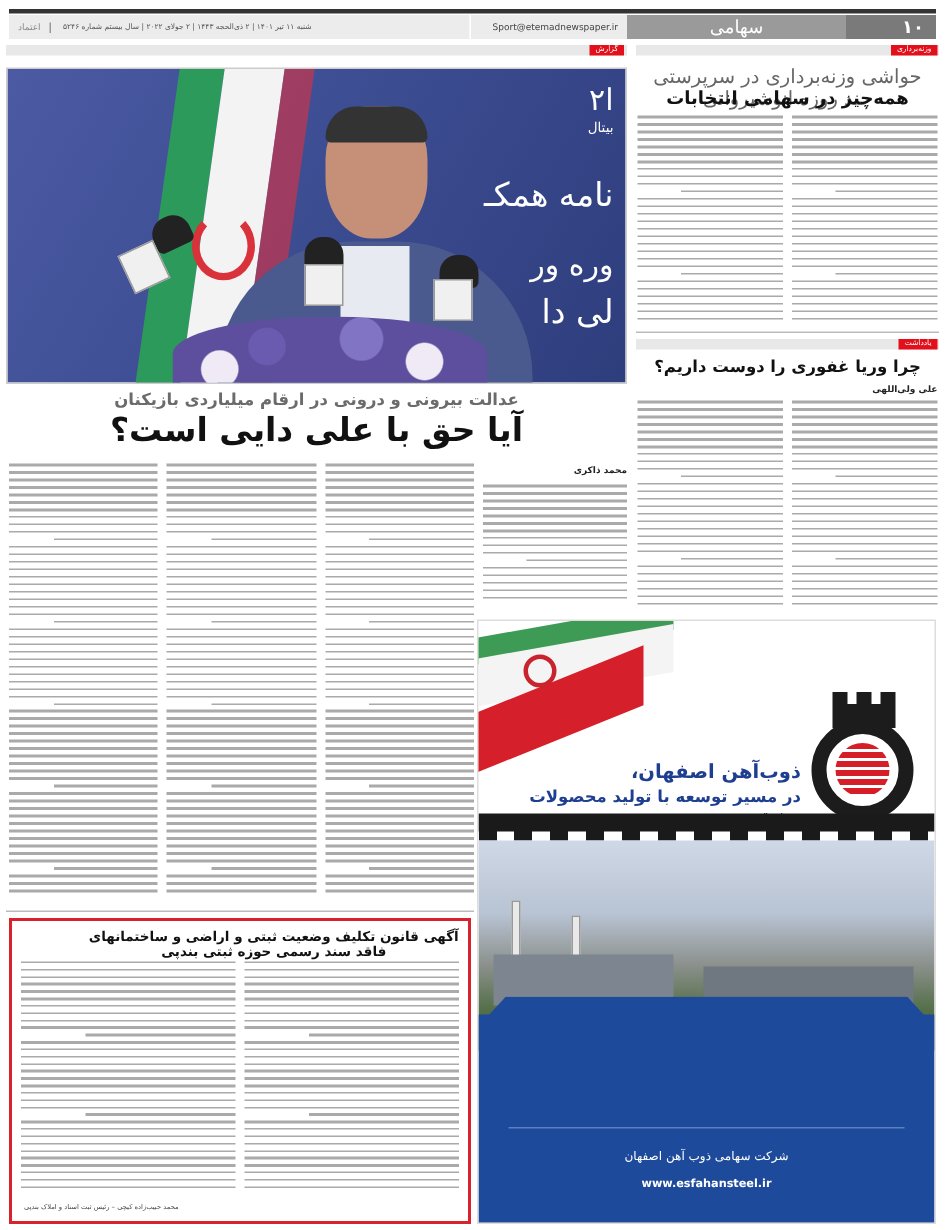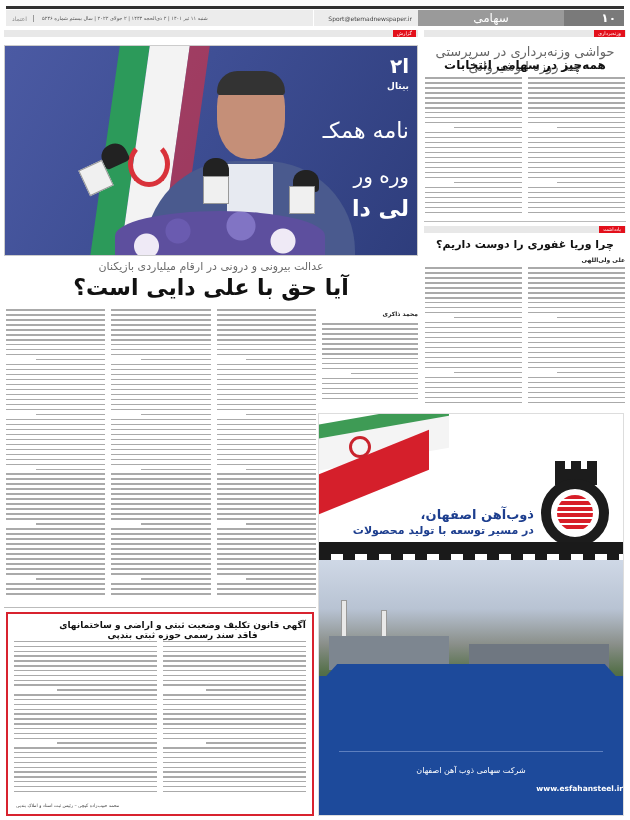--- a/index.html
+++ b/index.html
@@ -19,21 +19,21 @@
   .section-tag { position: absolute; height: 7px; background: #e3101b; color: #fff; font-size: 5px; line-height: 7px; padding: 0 4px; }
 
   
   .photo { position: absolute; left: 4px; top: 45px; width: 414px; height: 211px; overflow: hidden;
            background: linear-gradient(120deg, #4b5aa3 0%, #3f4f95 40%, #2e3d7c 100%); border: 1px solid #ccc; }
   .flag { position: absolute; left: 100px; top: -10px; width: 90px; height: 230px; transform: skewX(-8deg); }
   .flag .g { position: absolute; left: 0; top: 0; width: 30px; height: 100%; background: #2c9a5a; }
   .flag .w { position: absolute; left: 30px; top: 0; width: 40px; height: 100%; background: #f3f3f3; }
   .flag .r { position: absolute; left: 70px; top: 0; width: 20px; height: 100%; background: #e03140; opacity: .6; }
   .emblem { position: absolute; left: 123px; top: 95px; width: 42px; height: 46px; border-radius: 50%; border: 5px solid #d9323a; border-top-color: transparent; }
-  .banner-text { position: absolute; right: 8px; font-family: "DejaVu Sans", sans-serif; color: #fff; font-weight: bold; }
+  .banner-text { position: absolute; right: 8px; font-family: "DejaVu Sans", sans-serif; color: #fff; font-weight: normal; }
   .person-body { position: absolute; left: 140px; top: 115px; width: 210px; height: 110px; background: #4a5a8e; border-radius: 90px 90px 0 0; }
   .person-shirt { position: absolute; left: 222px; top: 118px; width: 46px; height: 80px; background: #e7eaf1; }
   .person-head { position: absolute; left: 212px; top: 25px; width: 68px; height: 88px; border-radius: 40% 40% 45% 45%; background: #c58f78; }
   .person-hair { position: absolute; left: 212px; top: 25px; width: 68px; height: 24px; border-radius: 34px 34px 6px 6px; background: #333; }
   .mic { position: absolute; width: 26px; height: 22px; border-radius: 12px 12px 4px 4px; background: #222; }
   .mic-flag { position: absolute; width: 26px; height: 28px; background: #f0f0f0; border: 1px solid #999; }
   .flowers { position: absolute; left: 110px; top: 165px; width: 210px; height: 50px; border-radius: 50% 50% 0 0;
              background: radial-gradient(circle at 30% 40%, #6a5bb0 0 12px, transparent 13px),
                          radial-gradient(circle at 60% 30%, #8174c4 0 14px, transparent 15px),
                          radial-gradient(circle at 80% 60%, #efeaf6 0 12px, transparent 13px),
@@ -46,21 +46,21 @@
   .headline { text-align: center; font-weight: bold; color: #111; }
   .body-cols { position: absolute; display: flex; gap: 6px; }
   .text-col { flex: 1; display: flex; flex-direction: column; gap: 3.4px; padding-top: 1px; }
   .text-line { height: 1.6px; background: #8d8d8d; opacity: .75; }
   .text-line.short { width: 70%; margin-left: auto; }
   .byline { font-size: 6px; font-weight: bold; color: #222; text-align: right; }
 
   .divider { position: absolute; height: 1px; background: #bbb; }
 
   
-  .main-kicker { position: absolute; left: 4px; width: 414px; top: 260px; text-align: center; font-size: 11px; color: #6b6b6b; }
+  .main-kicker { position: absolute; left: 4px; width: 414px; top: 260px; text-align: center; font-size: 11px; color: #6b6b6b; font-weight: bold; }
   .main-headline { position: absolute; left: 4px; width: 414px; top: 275px; text-align: center; font-size: 22px; font-weight: bold; color: #111; }
 
   
   .ad { position: absolute; left: 318px; top: 413px; width: 306px; height: 403px; overflow: hidden; border: 1px solid #ddd; background: #fff; }
   .ad-flag-green { position: absolute; left: -10px; top: 0; width: 140px; height: 18px; background: #3e9b55; transform: skewY(-10deg); }
   .ad-flag-white { position: absolute; left: -10px; top: 14px; width: 140px; height: 32px; background: #f4f4f4; transform: skewY(-10deg); }
   .ad-flag-red { position: absolute; left: -10px; top: 40px; width: 120px; height: 40px; background: #d51f2b; transform: skewY(-22deg); }
   .ad-emblem { position: absolute; left: 30px; top: 22px; width: 22px; height: 22px; border-radius: 50%; border: 3px solid #c9232d; }
   .ad-logo { position: absolute; left: 218px; top: 45px; width: 80px; height: 86px; }
   .ad-logo .ring { position: absolute; left: 4px; top: 20px; width: 68px; height: 68px; border-radius: 50%; border: 10px solid #1c1c1c; }
@@ -78,21 +78,21 @@
   .ad-photo { position: absolute; left: 0; top: 146px; width: 100%; height: 140px;
               background: linear-gradient(180deg, #cfd8e6 0%, #b8c3d3 35%, #8a8f8a 60%, #55704a 80%, #3c5a34 100%); }
   .chimney { position: absolute; bottom: 40px; width: 6px; background: #e9e9e9; border: 1px solid #999; }
   .plant { position: absolute; bottom: 30px; background: #7d8690; }
   .ad-blue { position: absolute; left: 0; top: 262px; width: 100%; height: 141px; background: #1d4a9b; }
   .ad-blue-notch { position: absolute; left: 0; top: 250px; width: 100%; height: 20px; background: #1d4a9b; clip-path: polygon(0 100%, 6% 0, 94% 0, 100% 100%); }
   .ad-slogan { position: absolute; left: 0; width: 100%; top: 290px; text-align: center; color: #fff; font-weight: bold; font-size: 17px; }
   .ad-slogan .hl { color: #f2c21a; }
   .ad-rule { position: absolute; left: 20px; right: 20px; top: 337px; height: 1px; background: #5d7fbf; }
   .ad-company { position: absolute; left: 0; width: 100%; top: 352px; text-align: center; color: #fff; font-size: 8px; }
-  .ad-url { position: absolute; left: 0; width: 100%; top: 370px; text-align: right; color: #fff; font-size: 7.5px; font-weight: bold; direction: ltr; }
+  .ad-url { position: absolute; left: 0; width: 100%; top: 370px; text-align: center; color: #fff; font-size: 7.5px; font-weight: bold; direction: ltr; }
 
   
   .notice { position: absolute; left: 6px; top: 612px; width: 308px; height: 204px; border: 2px solid #d8232f; padding: 4px; }
   .notice-title { text-align: center; font-weight: bold; font-size: 9px; color: #111; margin-top: 2px; margin-left: 45px; }
   .notice-body { position: absolute; left: 6px; right: 6px; top: 26px; bottom: 22px; display: flex; gap: 6px; }
   .notice-sign { position: absolute; left: 8px; bottom: 6px; font-size: 4.5px; color: #444; }
 </style>
 </head>
 <body>
 

